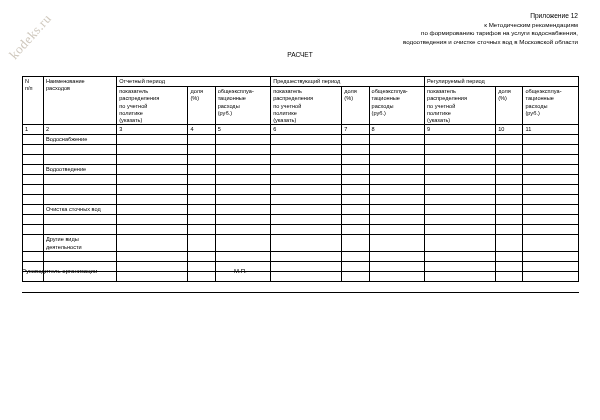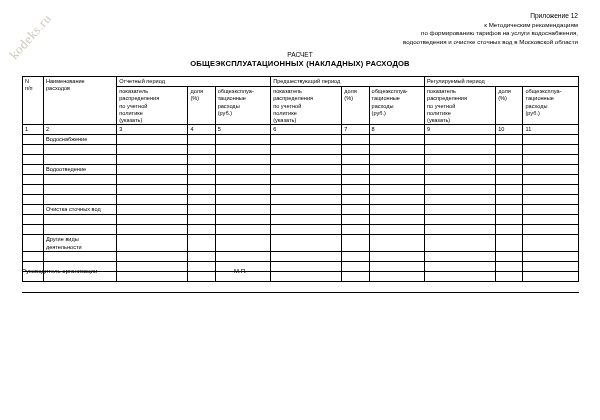--- a/index.html
+++ b/index.html
@@ -144,21 +144,20 @@
 
   <div class="header-block">
     <div class="h-title">Приложение 12</div>
     <div>к Методическим рекомендациям</div>
     <div>по формированию тарифов на услуги водоснабжения,</div>
     <div>водоотведения и очистке сточных вод в Московской области</div>
   </div>
 
   <div class="title-block">
     <div class="t1">РАСЧЕТ</div>
-    <div class="t2">ОБЩЕЭКСПЛУАТАЦИОННЫХ (НАКЛАДНЫХ) РАСХОДОВ</div>
   </div>
 
   <table class="main">
     <colgroup>
       <col style="width:20px">
       <col style="width:70px">
       <col style="width:68px">
       <col style="width:26px">
       <col style="width:53px">
       <col style="width:68px">

